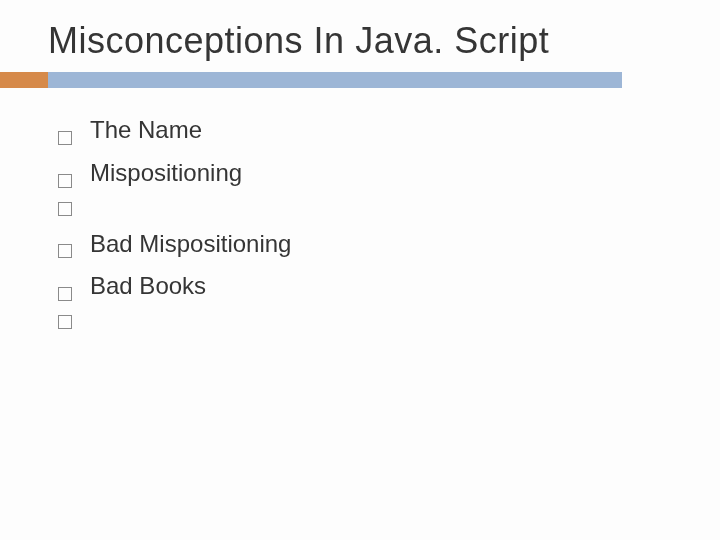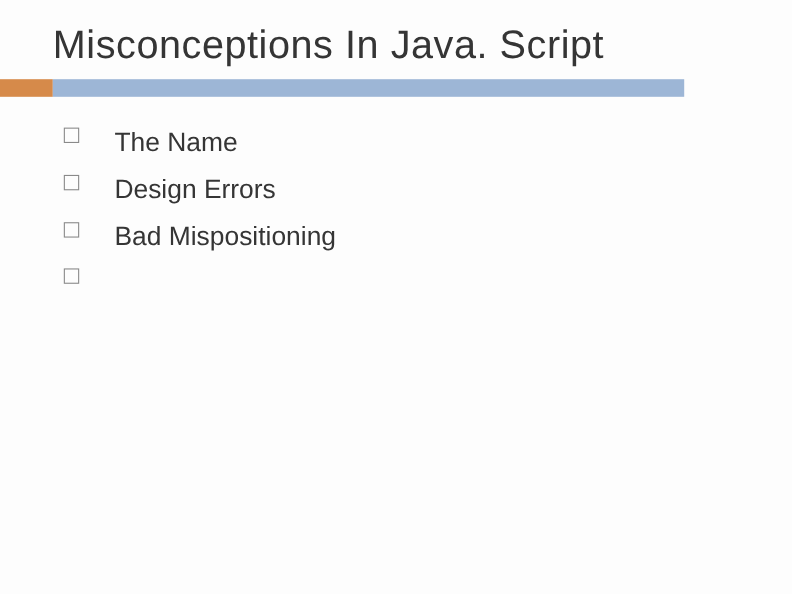--- a/index.html
+++ b/index.html
@@ -37,23 +37,22 @@
   .rule .bar {
     flex: 1;
     background: #9db6d6;
     margin-right: 18px;
   }
   .list {
     margin-left: 58px;
   }
   .item {
     display: flex;
-    align-items: flex-start;
+    align-items: flex-end;
     margin-bottom: 14px;
-    gap: 14px;
   }
   .box {
     width: 14px;
     height: 14px;
     border: 1.5px solid #8a8a8a;
     box-sizing: border-box;
     margin-right: 18px;
     flex: 0 0 auto;
   }
   .label {
@@ -70,23 +69,30 @@
     <div class="accent"></div>
     <div class="bar"></div>
   </div>
   <div class="list">
     <div class="item">
       <span class="box"></span>
       <span class="label">The Name</span>
     </div>
     <div class="item">
       <span class="box"></span>
-      <span class="label">Design Errors</span>
+      <span class="label">Mispositioning</span>
+    </div>
+    <div class="item">
+      <span class="box"></span>
     </div>
     <div class="item">
       <span class="box"></span>
       <span class="label">Bad Mispositioning</span>
+    </div>
+    <div class="item">
+      <span class="box"></span>
+      <span class="label">Bad Books</span>
     </div>
     <div class="item">
       <span class="box"></span>
     </div>
   </div>
 </div>
 
 </body></html>

